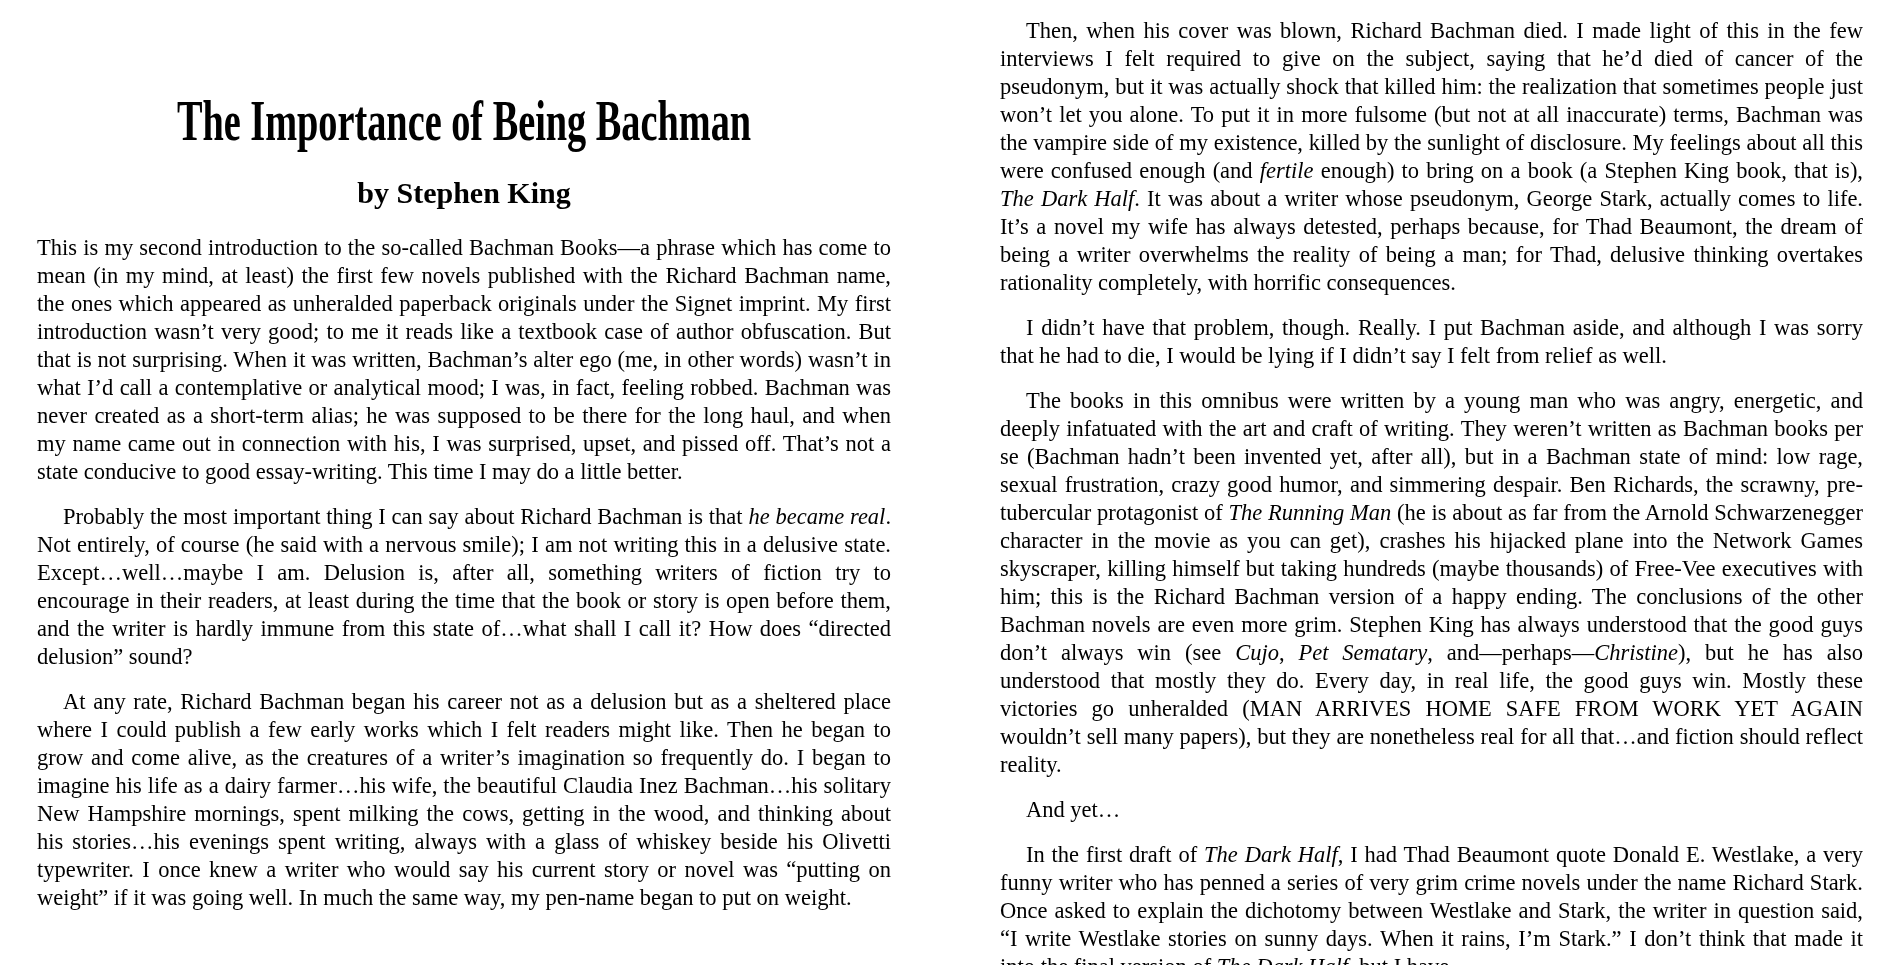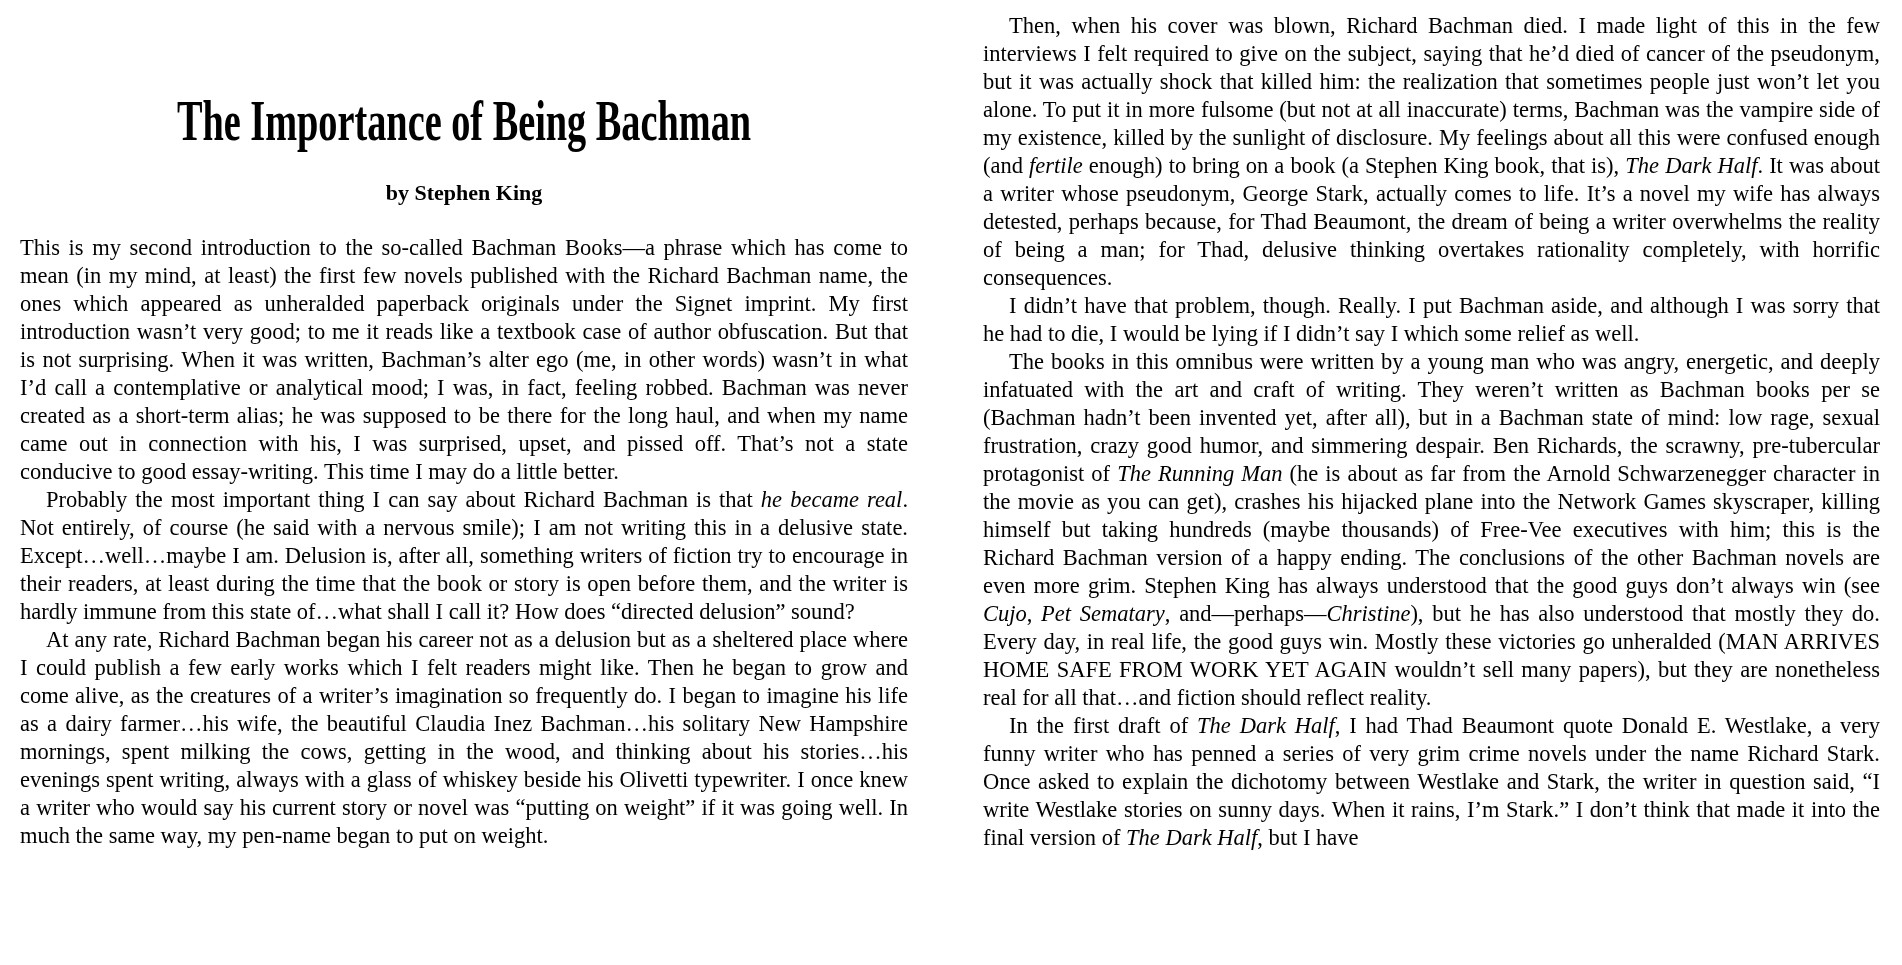--- a/index.html
+++ b/index.html
@@ -33,36 +33,36 @@
     font-size: 58px;
     line-height: 62px;
     font-weight: bold;
     text-align: center;
     white-space: nowrap;
     transform: scale(0.66, 1);
     transform-origin: 50% 50%;
   }
   .byline {
     margin: 24px 0 0 0;
-    font-size: 22px;
+    font-size: 30px;
     line-height: 34px;
     font-weight: bold;
     text-align: center;
   }
   .body-text {
     margin-top: 24px;
     font-size: 22.5px;
     line-height: 28px;
     text-align: justify;
   }
   .column-right .body-text {
     margin-top: 12px;
   }
   p.para {
-    margin: 0;
+    margin: 17px;
     padding: 0;
   }
   p.para.indent {
     text-indent: 26px;
   }
   em {
     font-style: italic;
   }
 </style>
 </head>
@@ -74,18 +74,19 @@
     <h2 class="byline">by Stephen King</h2>
     <div class="body-text">
         <p class="para"><span>This is my second introduction to the so-called Bachman Books—a phrase which has come to mean (in my mind, at least) the first few novels published with the Richard Bachman name, the ones which appeared as unheralded paperback originals under the Signet imprint. My first introduction wasn’t very good; to me it reads like a textbook case of author obfuscation. But that is not surprising. When it was written, Bachman’s alter ego (me, in other words) wasn’t in what I’d call a contemplative or analytical mood; I was, in fact, feeling robbed. Bachman was never created as a short-term alias; he was supposed to be there for the long haul, and when my name came out in connection with his, I was surprised, upset, and pissed off. That’s not a state conducive to good essay-writing. This time I may do a little better.</span></p>
         <p class="para indent"><span>Probably the most important thing I can say about Richard Bachman is that </span><em>he became real</em><span>. Not entirely, of course (he said with a nervous smile); I am not writing this in a delusive state. Except…well…maybe I am. Delusion is, after all, something writers of fiction try to encourage in their readers, at least during the time that the book or story is open before them, and the writer is hardly immune from this state of…what shall I call it? How does “directed delusion” sound?</span></p>
         <p class="para indent"><span>At any rate, Richard Bachman began his career not as a delusion but as a sheltered place where I could publish a few early works which I felt readers might like. Then he began to grow and come alive, as the creatures of a writer’s imagination so frequently do. I began to imagine his life as a dairy farmer…his wife, the beautiful Claudia Inez Bachman…his solitary New Hampshire mornings, spent milking the cows, getting in the wood, and thinking about his stories…his evenings spent writing, always with a glass of whiskey beside his Olivetti typewriter. I once knew a writer who would say his current story or novel was “putting on weight” if it was going well. In much the same way, my pen-name began to put on weight.</span></p>
       </div>
   </div>
   <div class="column column-right">
     <div class="body-text">
         <p class="para indent"><span>Then, when his cover was blown, Richard Bachman died. I made light of this in the few interviews I felt required to give on the subject, saying that he’d died of cancer of the pseudonym, but it was actually shock that killed him: the realization that sometimes people just won’t let you alone. To put it in more fulsome (but not at all inaccurate) terms, Bachman was the vampire side of my existence, killed by the sunlight of disclosure. My feelings about all this were confused enough (and </span><em>fertile</em><span> enough) to bring on a book (a Stephen King book, that is), </span><em>The Dark Half</em><span>. It was about a writer whose pseudonym, George Stark, actually comes to life. It’s a novel my wife has always detested, perhaps because, for Thad Beaumont, the dream of being a writer overwhelms the reality of being a man; for Thad, delusive thinking overtakes rationality completely, with horrific consequences.</span></p>
-        <p class="para indent"><span>I didn’t have that problem, though. Really. I put Bachman aside, and although I was sorry that he had to die, I would be lying if I didn’t say I which some relief as well.</span></p>
+        <p class="para indent"><span>I didn’t have that problem, though. Really. I put Bachman aside, and although I was sorry that he had to die, I would be lying if I didn’t say I felt from relief as well.</span></p>
         <p class="para indent"><span>The books in this omnibus were written by a young man who was angry, energetic, and deeply infatuated with the art and craft of writing. They weren’t written as Bachman books per se (Bachman hadn’t been invented yet, after all), but in a Bachman state of mind: low rage, sexual frustration, crazy good humor, and simmering despair. Ben Richards, the scrawny, pre-tubercular protagonist of </span><em>The Running Man</em><span> (he is about as far from the Arnold Schwarzenegger character in the movie as you can get), crashes his hijacked plane into the Network Games skyscraper, killing himself but taking hundreds (maybe thousands) of Free-Vee executives with him; this is the Richard Bachman version of a happy ending. The conclusions of the other Bachman novels are even more grim. Stephen King has always understood that the good guys don’t always win (see </span><em>Cujo</em><span>, </span><em>Pet Sematary</em><span>, and—perhaps—</span><em>Christine</em><span>), but he has also understood that mostly they do. Every day, in real life, the good guys win. Mostly these victories go unheralded (MAN ARRIVES HOME SAFE FROM WORK YET AGAIN wouldn’t sell many papers), but they are nonetheless real for all that…and fiction should reflect reality.</span></p>
+        <p class="para indent"><span>And yet…</span></p>
         <p class="para indent"><span>In the first draft of </span><em>The Dark Half</em><span>, I had Thad Beaumont quote Donald E. Westlake, a very funny writer who has penned a series of very grim crime novels under the name Richard Stark. Once asked to explain the dichotomy between Westlake and Stark, the writer in question said, “I write Westlake stories on sunny days. When it rains, I’m Stark.” I don’t think that made it into the final version of </span><em>The Dark Half</em><span>, but I have</span></p>
       </div>
   </div>
 </div>
 
 </body></html>

